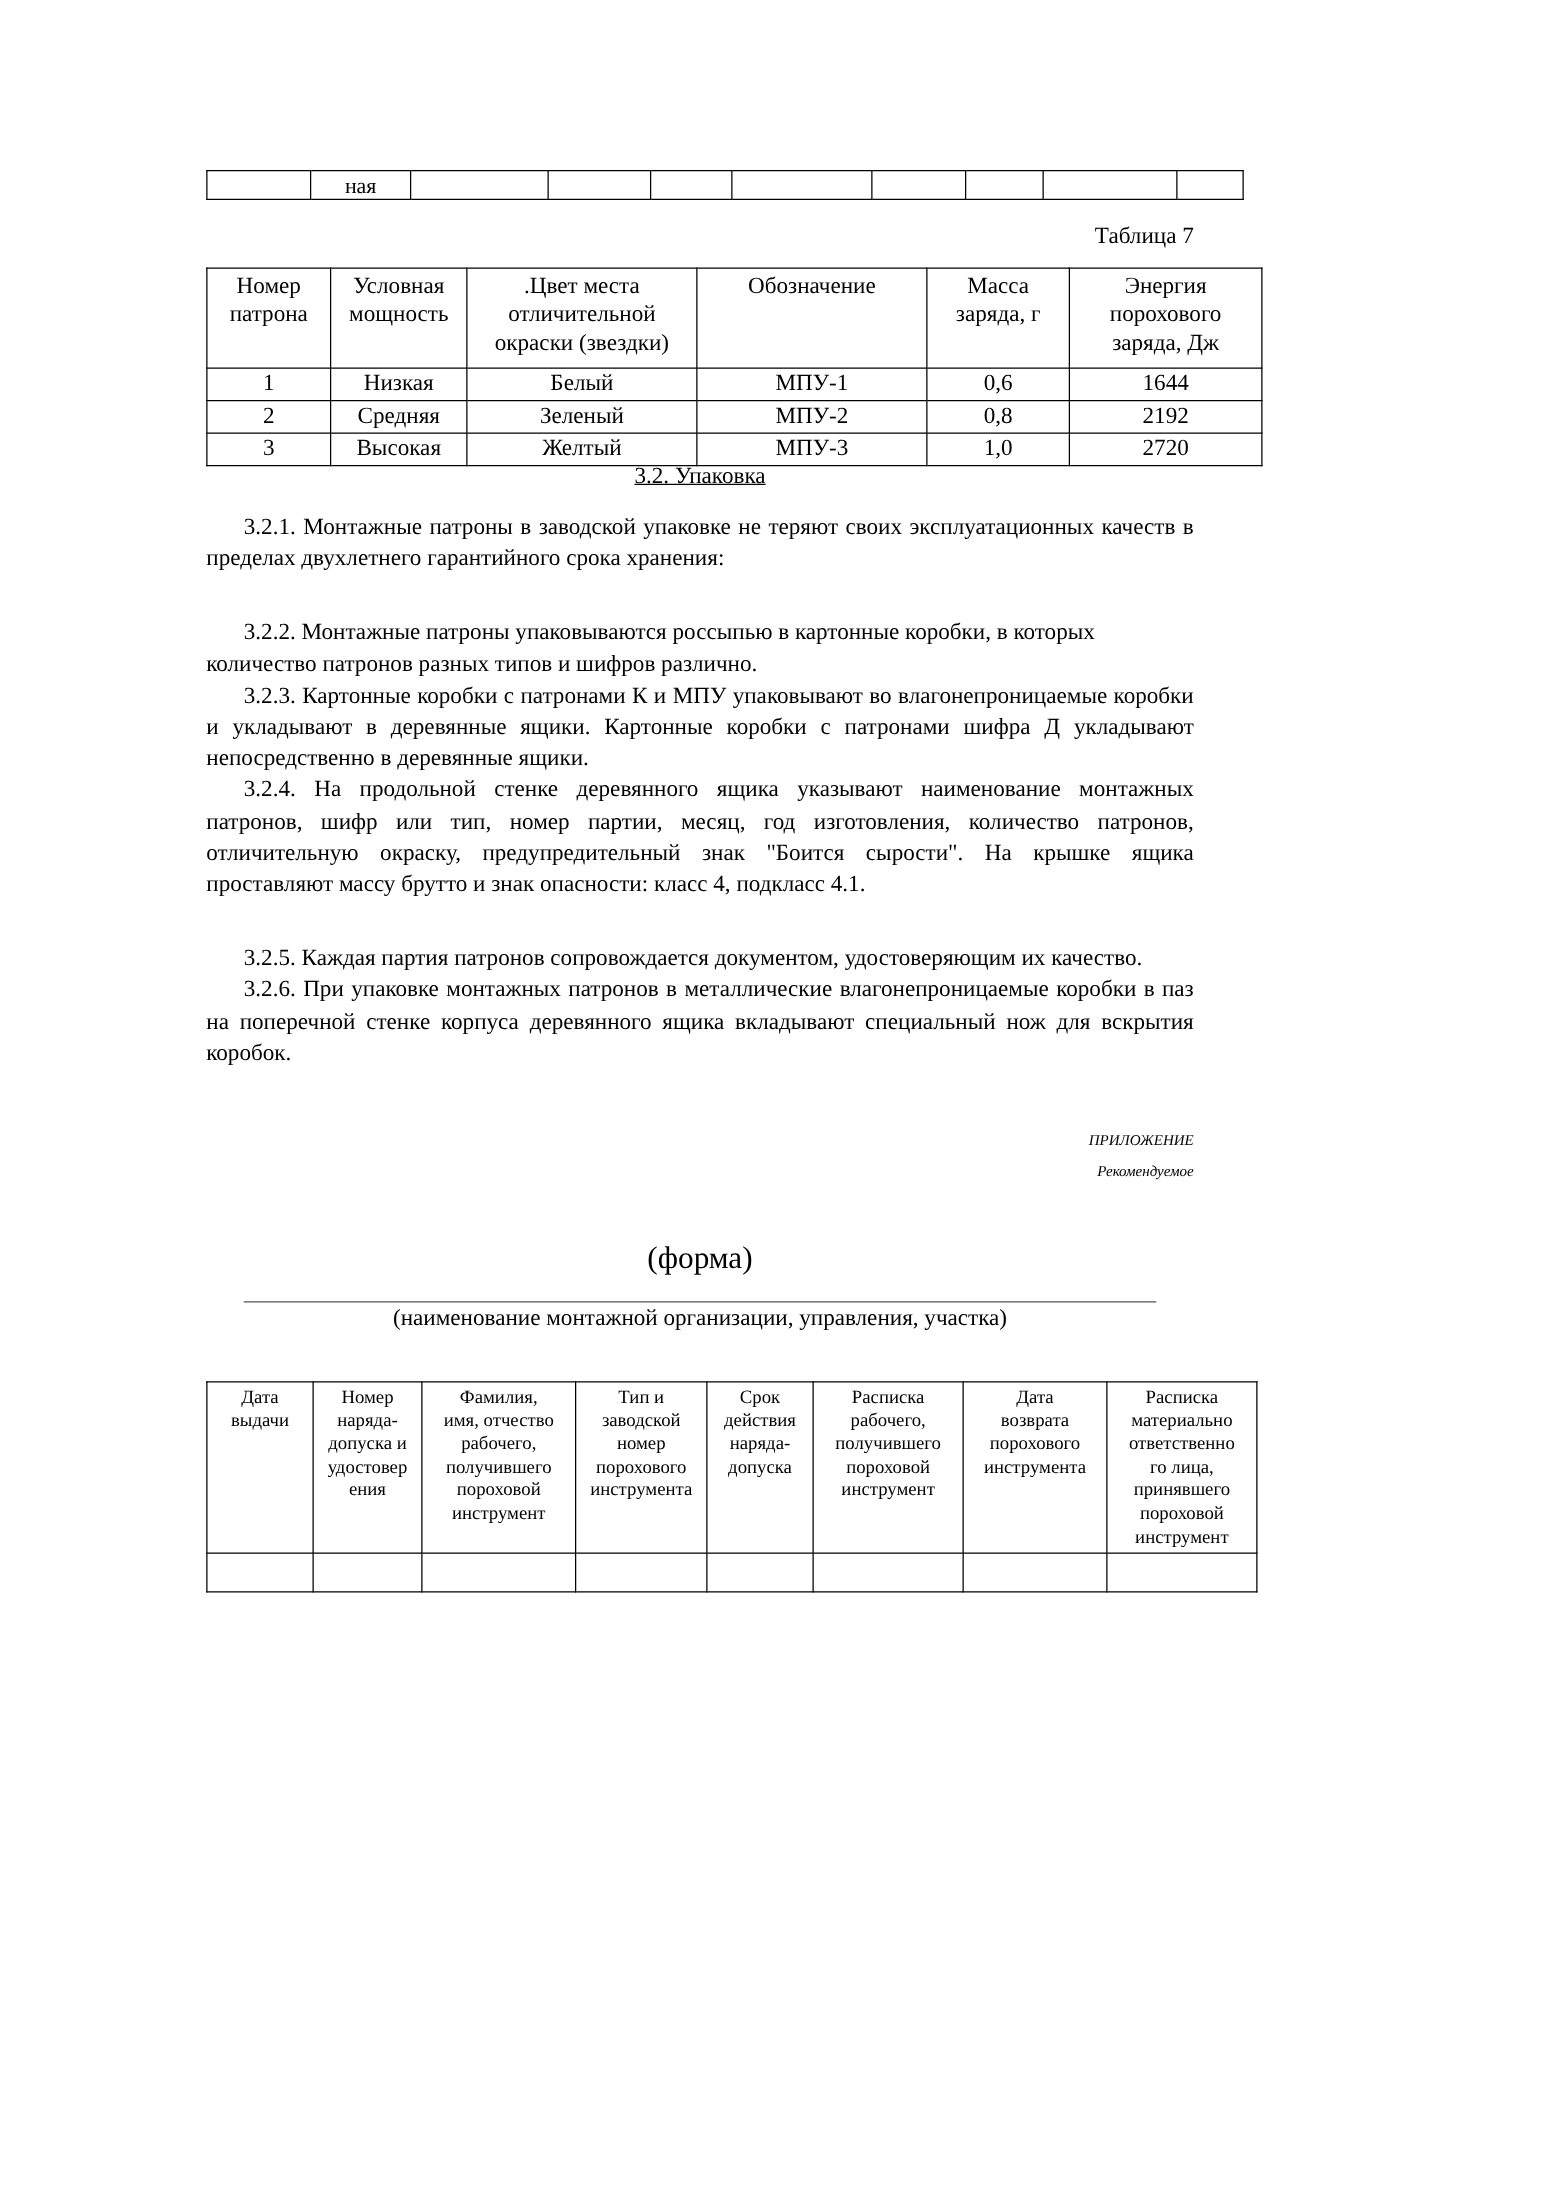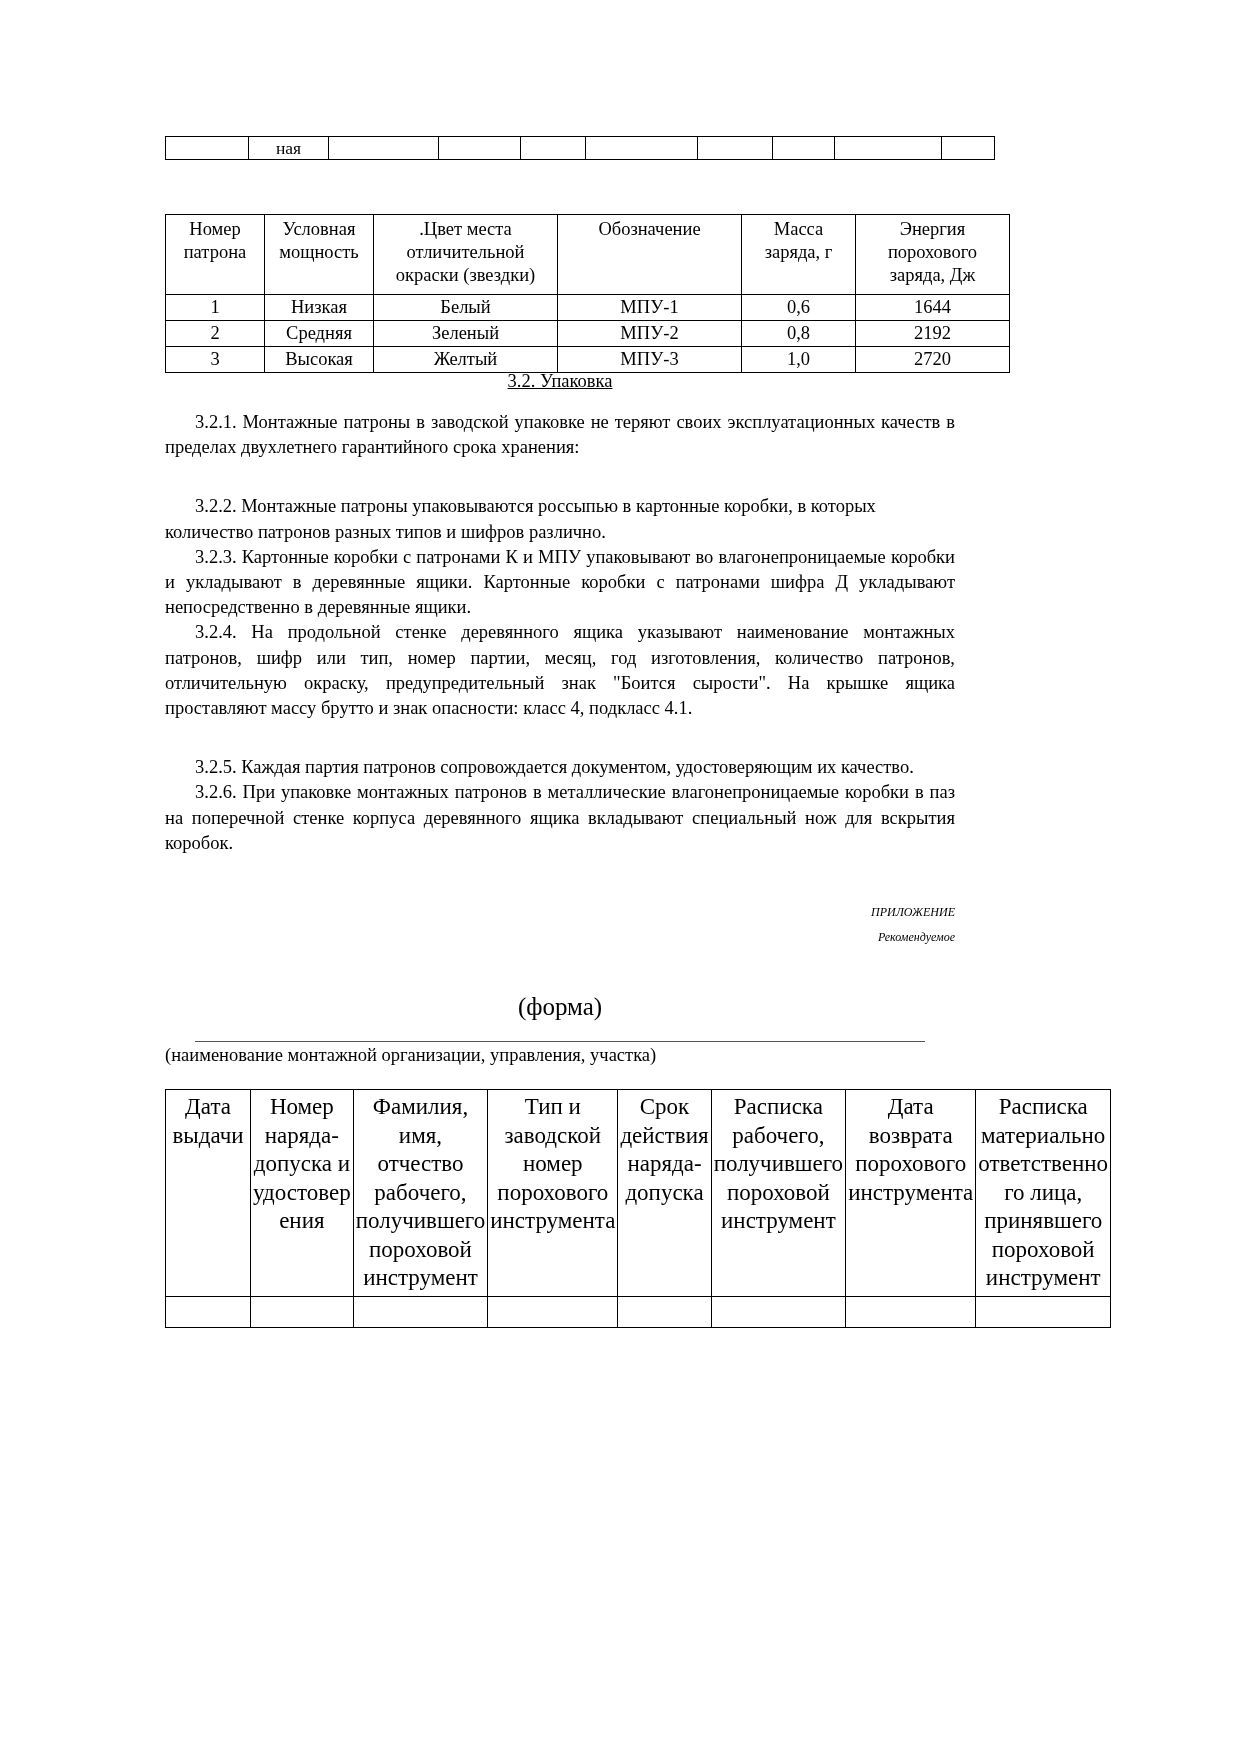--- a/index.html
+++ b/index.html
@@ -113,32 +113,33 @@
     text-align: center;
     font-size: 25px;
   }
 
   
   .org-block {
     position: absolute;
     left: 165px;
     top: 1030px;
     width: 790px;
+    text-align: center;
     font-size: 18.5px;
   }
   .org-rule {
     width: 730px;
     margin: 0 auto 3px auto;
     border-bottom: 1.3px solid #555;
     height: 11px;
   }
 
   
   .form-wrap { position: absolute; left: 165px; top: 1089px; }
-  table.form-table { border-collapse: collapse; table-layout: fixed; font-size: 23px; line-height: 1.24; }
+  table.form-table { border-collapse: collapse; table-layout: fixed; font-size: 15px; line-height: 1.24; margin-top: 16px; }
   table.form-table td {
     border: 1.4px solid #000;
     text-align: center;
     vertical-align: top;
     padding: 3px 2px;
   }
   table.form-table tr.empty td { height: 24px; }
 </style>
 </head>
 <body>
@@ -157,20 +158,21 @@
           <td style="width:107px"></td>
           <td style="width:70px"></td>
           <td style="width:57px"></td>
           <td style="width:102px"></td>
           <td style="width:48px"></td>
         </tr>
       </tbody>
     </table>
   </div>
 
+  <div class="table-caption">Таблица 7</div>
 
   <div class="t7-wrap">
     <table class="t7">
       <tbody>
         <tr class="head">
           <td style="width:90px;white-space:pre-line">Номер
 патрона</td>
           <td style="width:100px;white-space:pre-line">Условная
 мощность</td>
           <td style="width:175px;white-space:pre-line">.Цвет места

